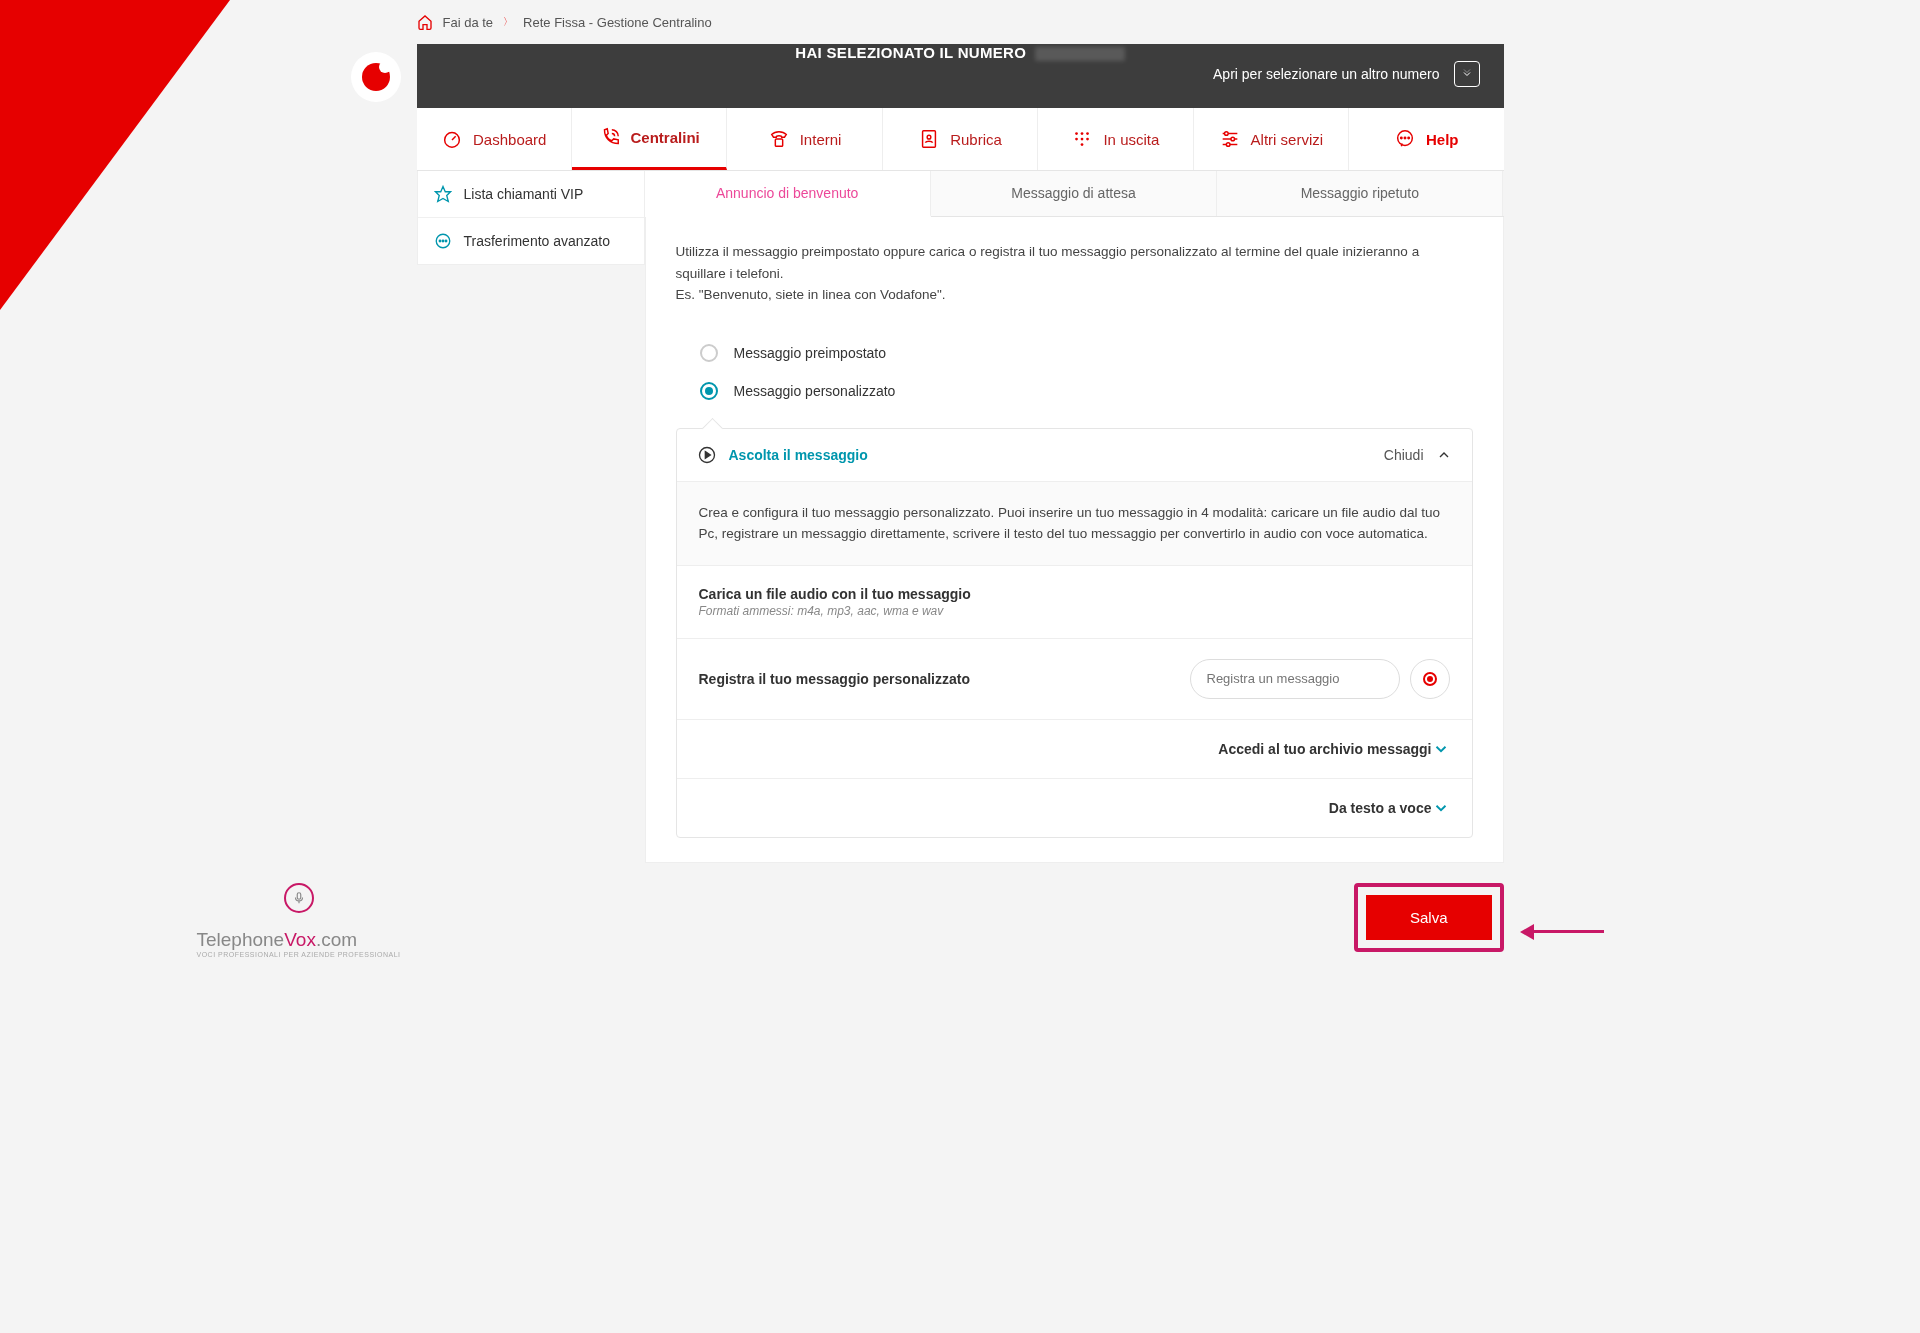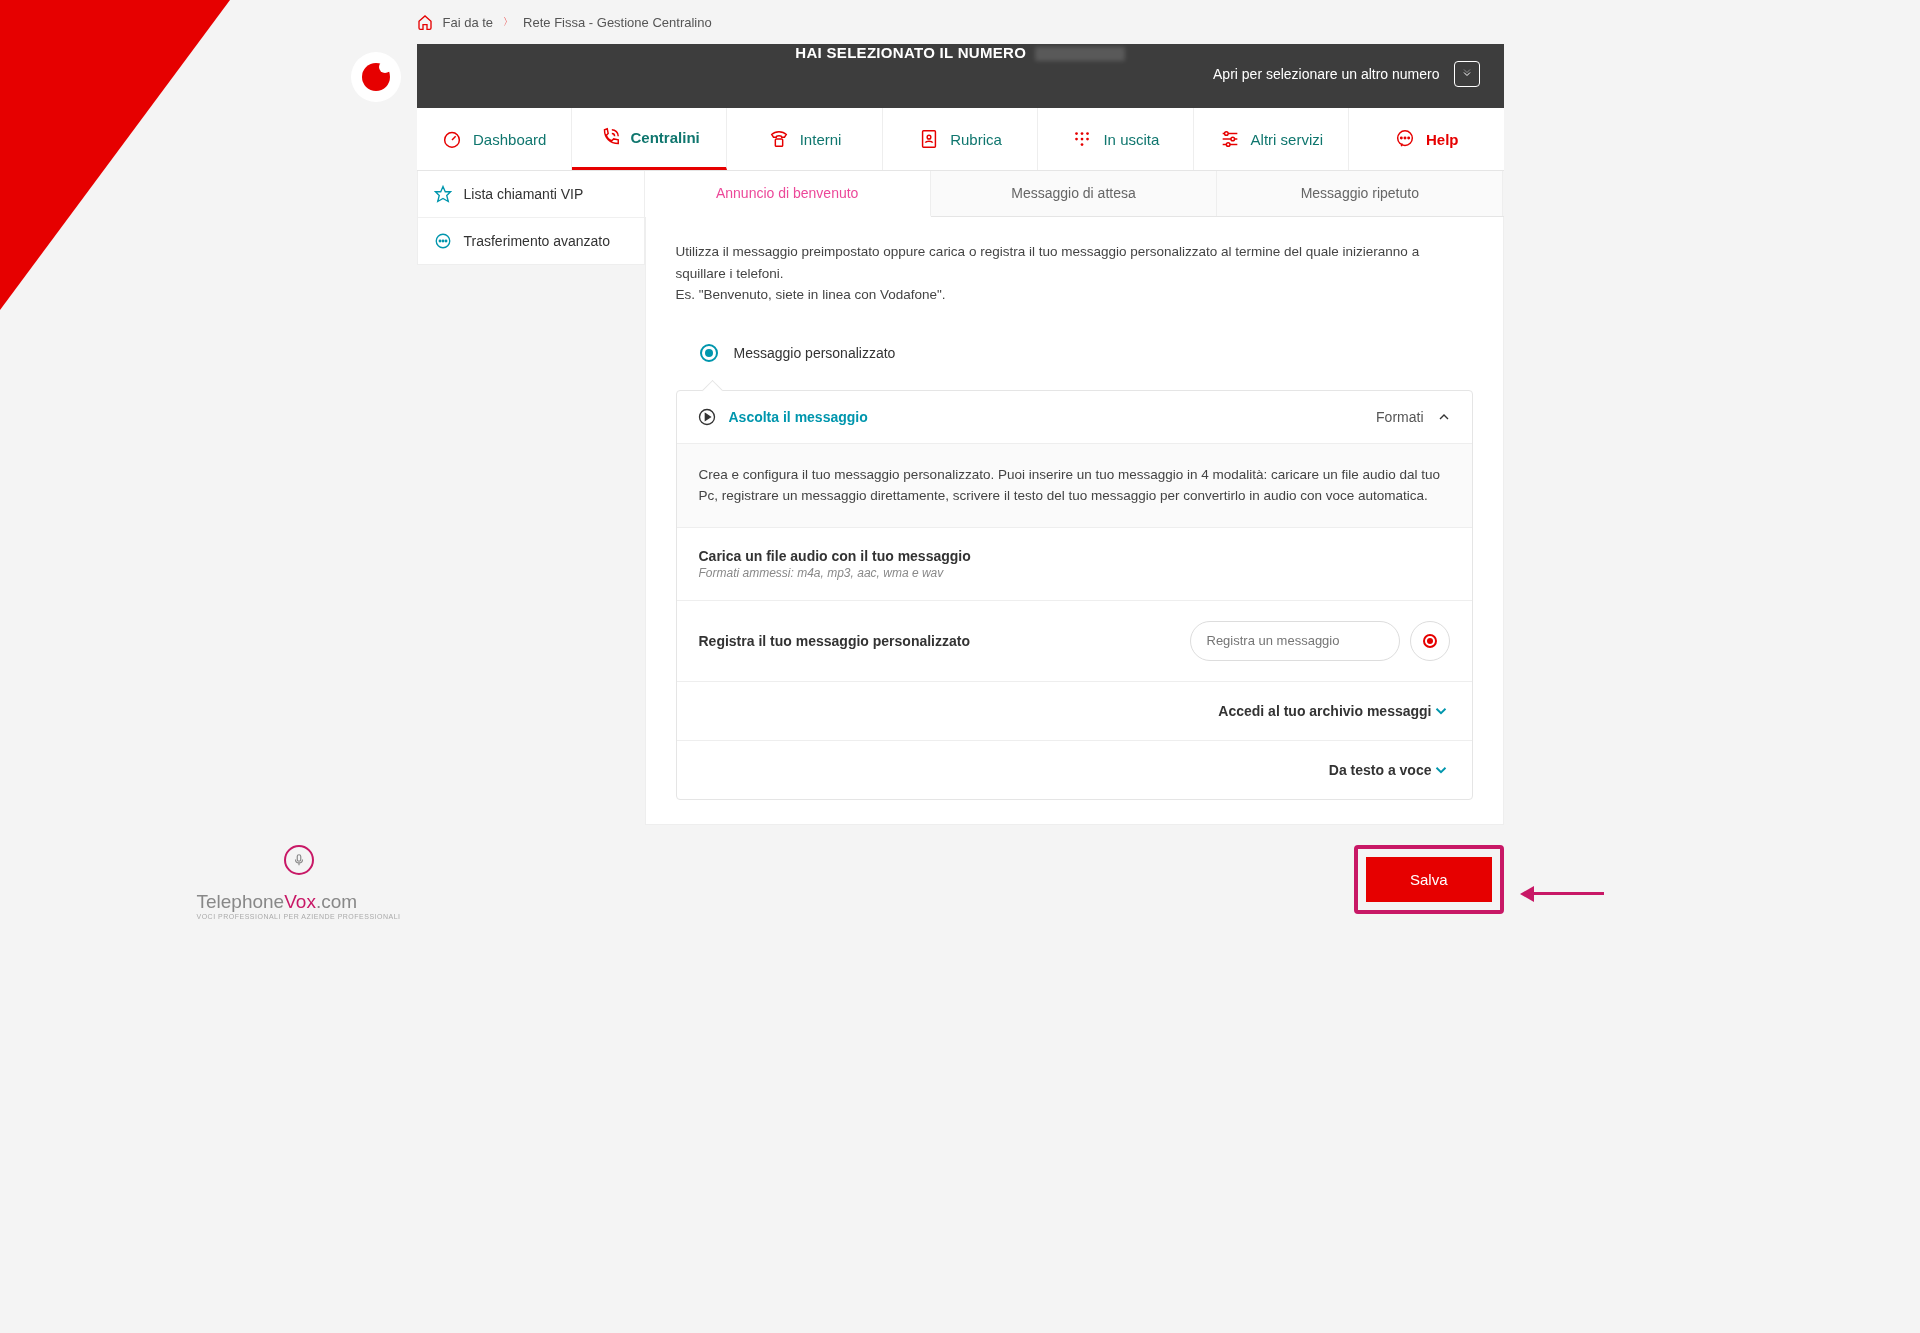--- a/index.html
+++ b/index.html
@@ -11,21 +11,21 @@
 .breadcrumb .chev { color: #e60000; font-size: 10px; }
 .header-bar { background: #3d3d3d; color: #fff; display: flex; align-items: center; padding: 0 24px; height: 64px; position: relative; flex-direction: column; }
 .logo-circle { width: 50px; height: 50px; border-radius: 50%; background: #fff; display: flex; align-items: center; justify-content: center; position: absolute; left: -66px; top: 8px; }
 .logo-drop { width: 28px; height: 28px; border-radius: 50%; background: #e60000; position: relative; }
 .logo-drop::before { content: ""; position: absolute; width: 12px; height: 12px; border-radius: 50%; background: #fff; top: -2px; right: -1px; }
 .header-left { font-size: 15px; font-weight: 600; letter-spacing: .3px; }
 .header-blur { display: inline-block; width: 90px; height: 14px; background: rgba(255,255,255,.15); filter: blur(2px); vertical-align: middle; margin-left: 4px; border-radius: 2px; }
 .header-right { margin-left: auto; display: flex; align-items: center; gap: 14px; font-size: 14px; }
 .select-btn { width: 26px; height: 26px; border: 1px solid #fff; border-radius: 4px; display: flex; align-items: center; justify-content: center; cursor: pointer; }
 .tabs-row { display: flex; background: #fff; border-bottom: 1px solid #e5e5e5; }
-.tab { flex: 1; display: flex; align-items: center; justify-content: center; gap: 10px; height: 62px; border-right: 1px solid #eee; cursor: pointer; font-size: 15px; color: #0f766e; }
+.tab { flex: 1; display: flex; align-items: center; justify-content: center; gap: 10px; height: 62px; border-right: 1px solid #eee; cursor: pointer; font-size: 15px; color: #b91c1c; }
 .tab:last-child { border-right: none; }
 .tab.active { border-bottom: 3px solid #e60000; font-weight: 700; }
 .tab.help { color: #e60000; font-weight: 700; }
 .tab-icon { color: #e60000; width: 22px; height: 22px; }
 .content-row { display: flex; gap: 0; align-items: flex-start; }
 .sidebar { width: 228px; background: #fff; border: 1px solid #eee; border-top: none; }
 .sidebar-item { display: flex; align-items: center; gap: 12px; padding: 14px 16px; border-bottom: 1px solid #f0f0f0; font-size: 14px; color: #333; cursor: pointer; }
 .sidebar-item:last-child { border-bottom: none; }
 .sidebar-icon { color: #0096ad; width: 18px; height: 18px; flex-shrink: 0; }
 .main-panel { flex: 1; }
@@ -217,35 +217,39 @@
         <div class="subtab">Messaggio ripetuto</div>
       </div>
 
       <div class="panel-body">
         <div class="intro">
           <div>Utilizza il messaggio preimpostato oppure carica o registra il tuo messaggio personalizzato al termine del quale inizieranno a squillare i telefoni.</div>
           <div>Es. "Benvenuto, siete in linea con Vodafone".</div>
         </div>
 
         <div class="radio-opt">
+          <span class="radio"></span>
+          <span>Messaggio preimpostato</span>
+        </div>
+        <div class="radio-opt">
           <span class="radio checked"></span>
           <span>Messaggio personalizzato</span>
         </div>
 
         <div class="expand-box">
           <div class="expand-header">
             <span class="play-icon">
                 <svg width="20" height="20" viewBox="0 0 24 24" fill="none" stroke="#333" stroke-width="1.6">
                   <circle cx="12" cy="12" r="9"></circle>
                   <polygon points="10 8 16 12 10 16" fill="#333"></polygon>
                 </svg>
               </span>
             <span class="listen-link">Ascolta il messaggio</span>
             <div class="close-ctl">
-              <span>Formati</span>
+              <span>Chiudi</span>
               <svg width="16" height="16" viewBox="0 0 24 24" fill="none" stroke="#333" stroke-width="2">
                   <polyline points="6 15 12 9 18 15"></polyline>
                 </svg>
             </div>
           </div>
           <div class="expand-body">Crea e configura il tuo messaggio personalizzato. Puoi inserire un tuo messaggio in 4 modalità: caricare un file audio dal tuo Pc, registrare un messaggio direttamente, scrivere il testo del tuo messaggio per convertirlo in audio con voce automatica.</div>
 
           <div class="form-row">
             <div class="form-label">
               <div>Carica un file audio con il tuo messaggio</div>

